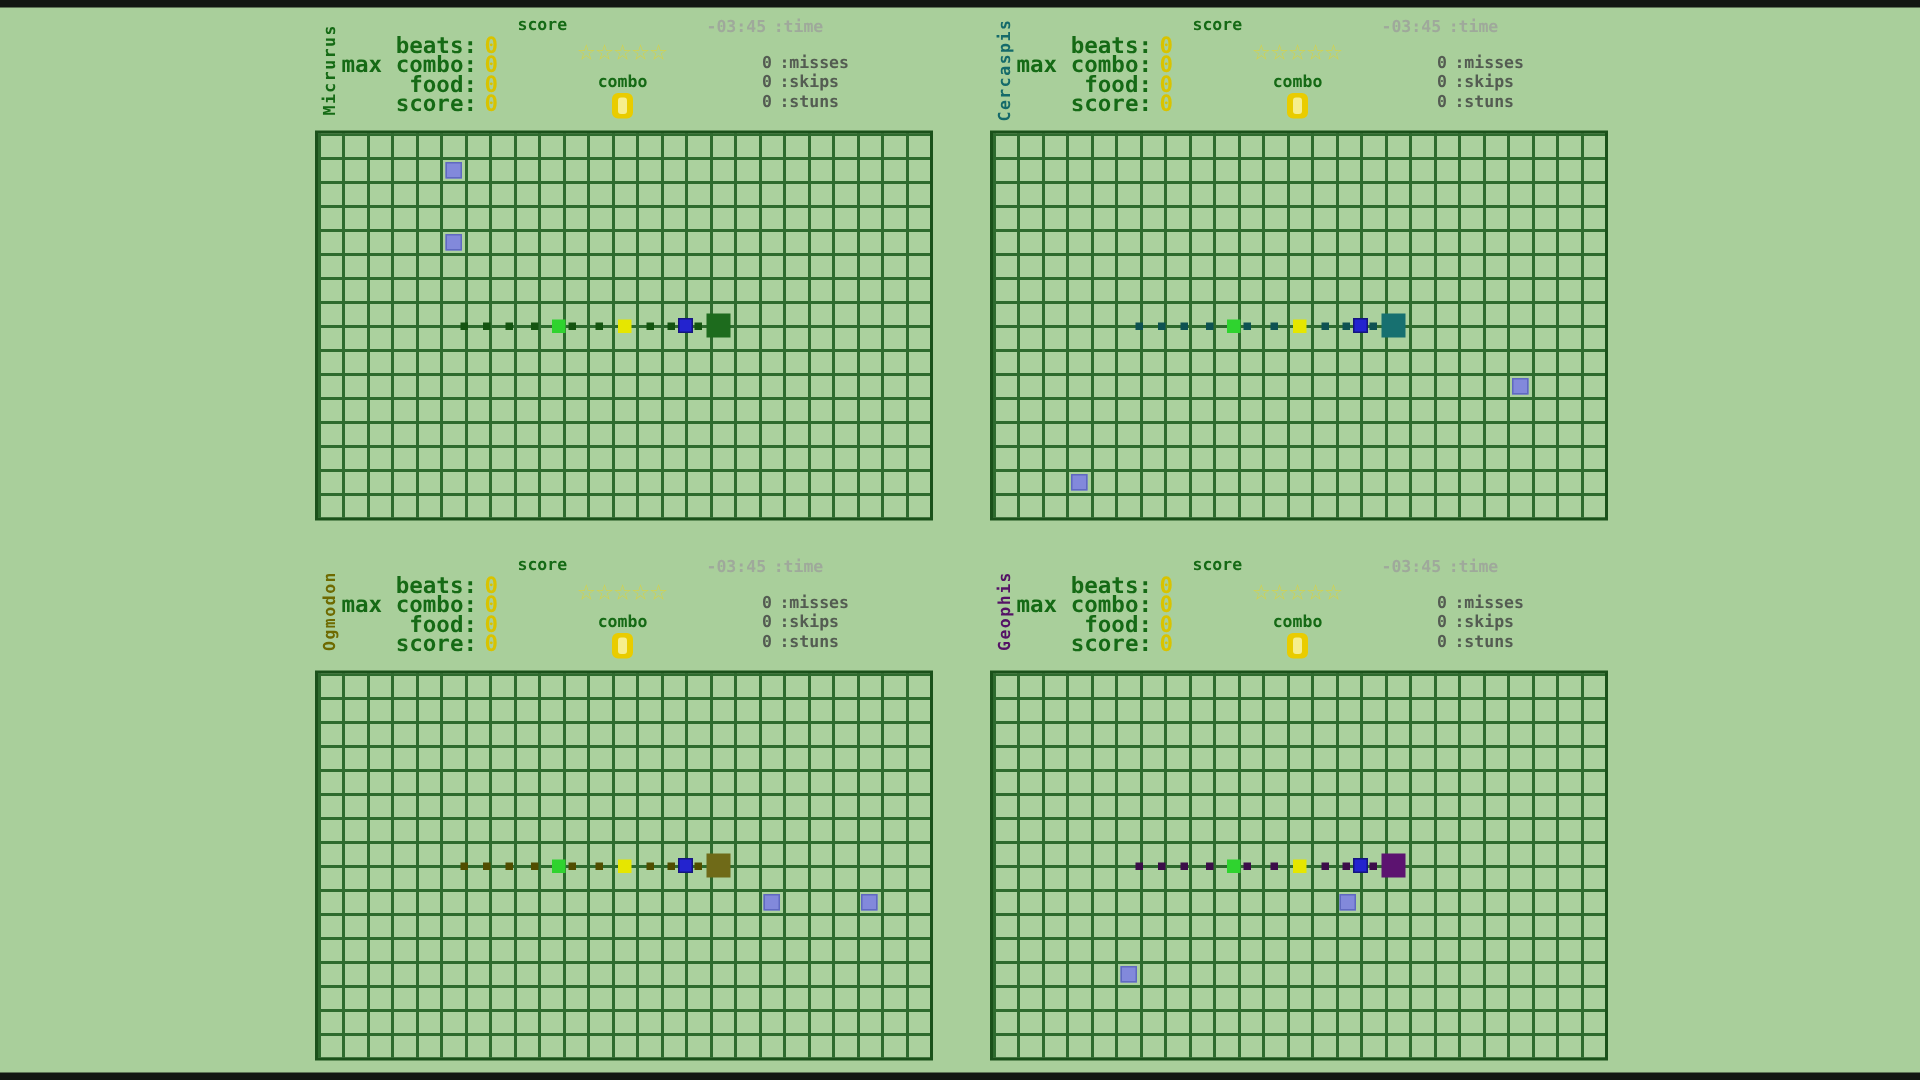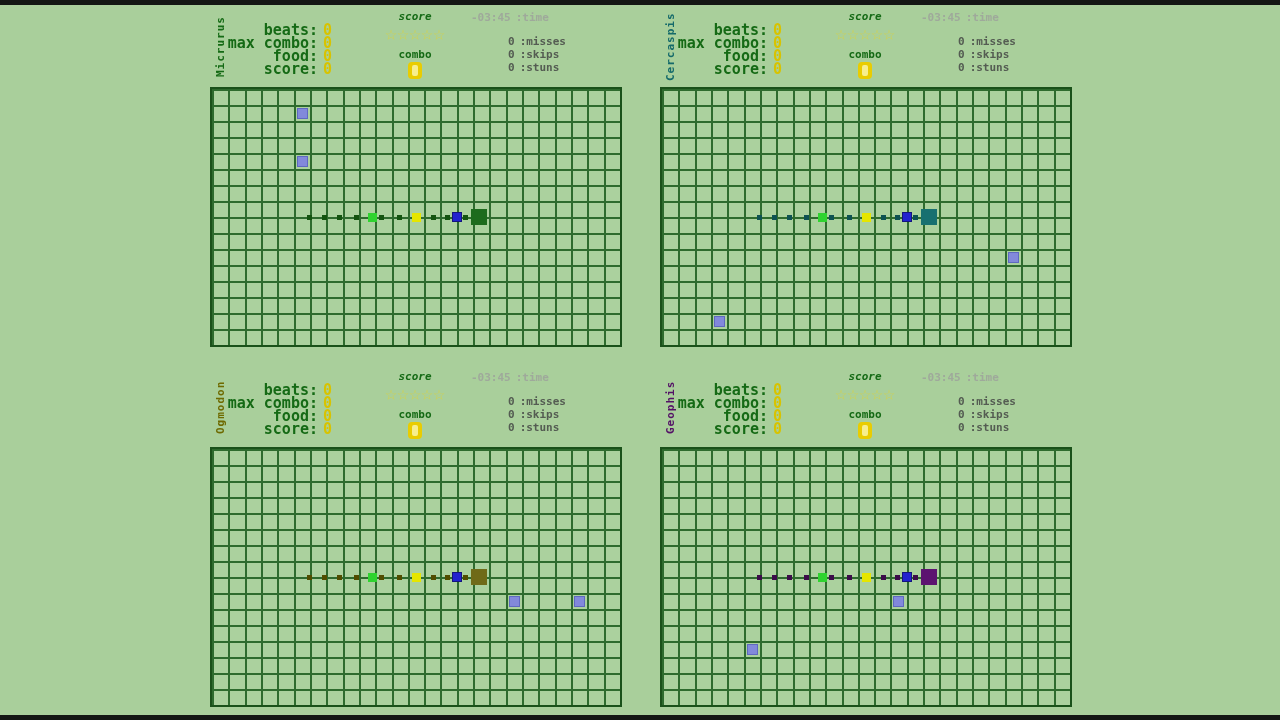--- a/index.html
+++ b/index.html
@@ -20,22 +20,22 @@
     writing-mode:vertical-rl;transform:rotate(180deg);
     font-size:11px;letter-spacing:1px;
     display:flex;align-items:center;justify-content:center;
   }
 
   .stat-row{position:absolute;left:30px;width:98px;height:12px;text-align:right;
     font-size:15px;line-height:12px;color:var(--hud-green);white-space:nowrap;}
   .stat-value{position:absolute;left:103px;top:0;color:var(--hud-yellow);}
 
   .q-center{position:absolute;left:155px;top:0;width:140px;height:85px;}
-  .q-score-title{position:absolute;top:10px;left:0;width:100%;text-align:center;
-    font-size:11px;color:var(--hud-green);font-style:italic;}
+  .q-score-title{position:absolute;top:10px;left:0;width:100%;text-align:left;
+    font-size:11px;color:var(--hud-green);}
   .q-stars{position:absolute;top:21px;left:0;width:100%;text-align:center;
     font-size:20px;line-height:24px;color:var(--star);font-weight:normal;letter-spacing:0;}
   .q-combo{position:absolute;top:48px;left:0;width:100%;text-align:center;
     font-size:11px;color:var(--hud-green);}
 
   .q-coin{position:absolute;left:218px;top:62px;width:14px;height:17px;
     background:var(--coin);border-radius:4px;
     display:flex;align-items:center;justify-content:center;}
   .q-coin-inner{width:6px;height:11px;background:var(--coin-inner);border-radius:2px;}
 

